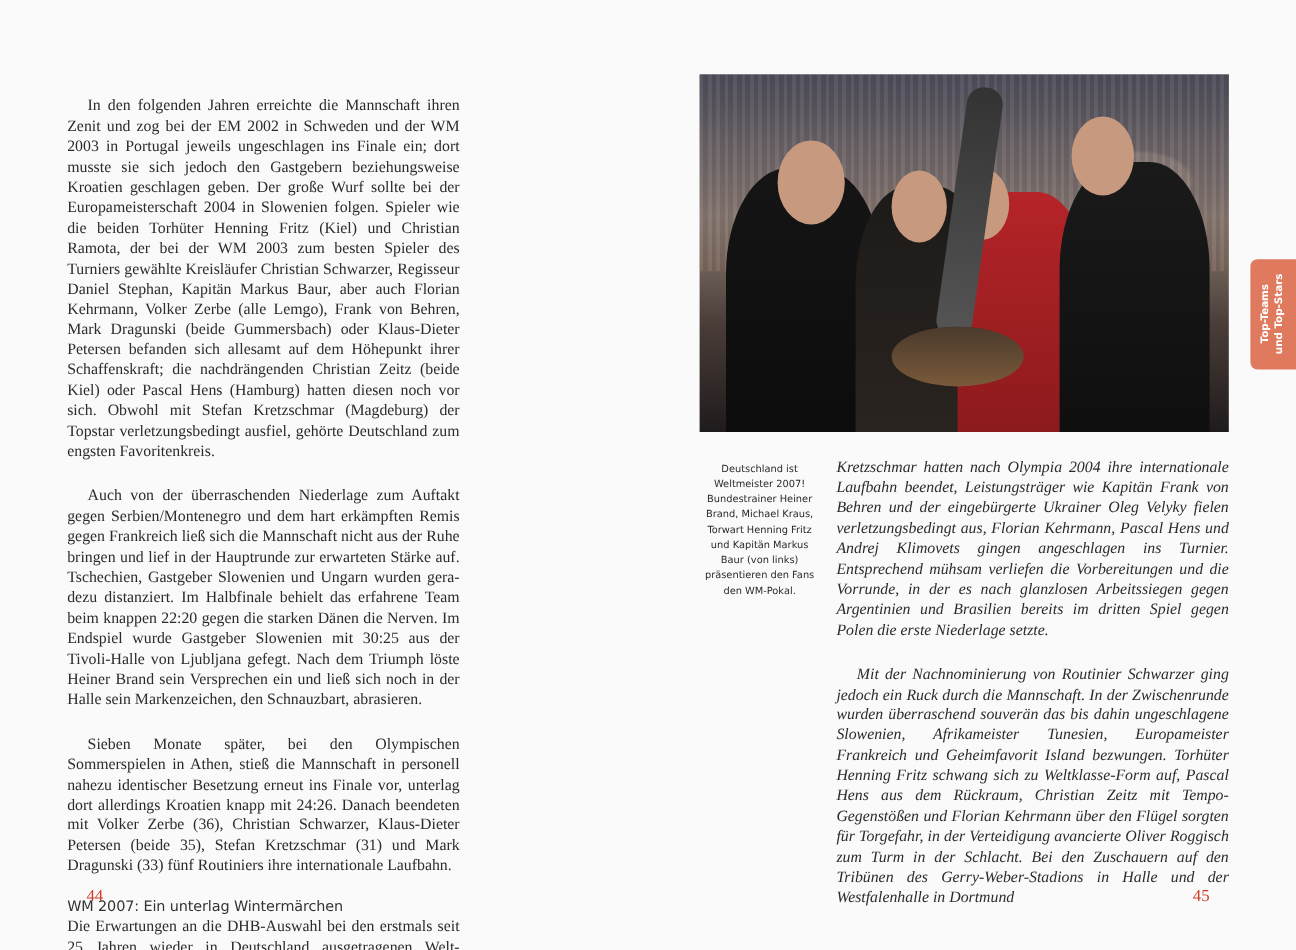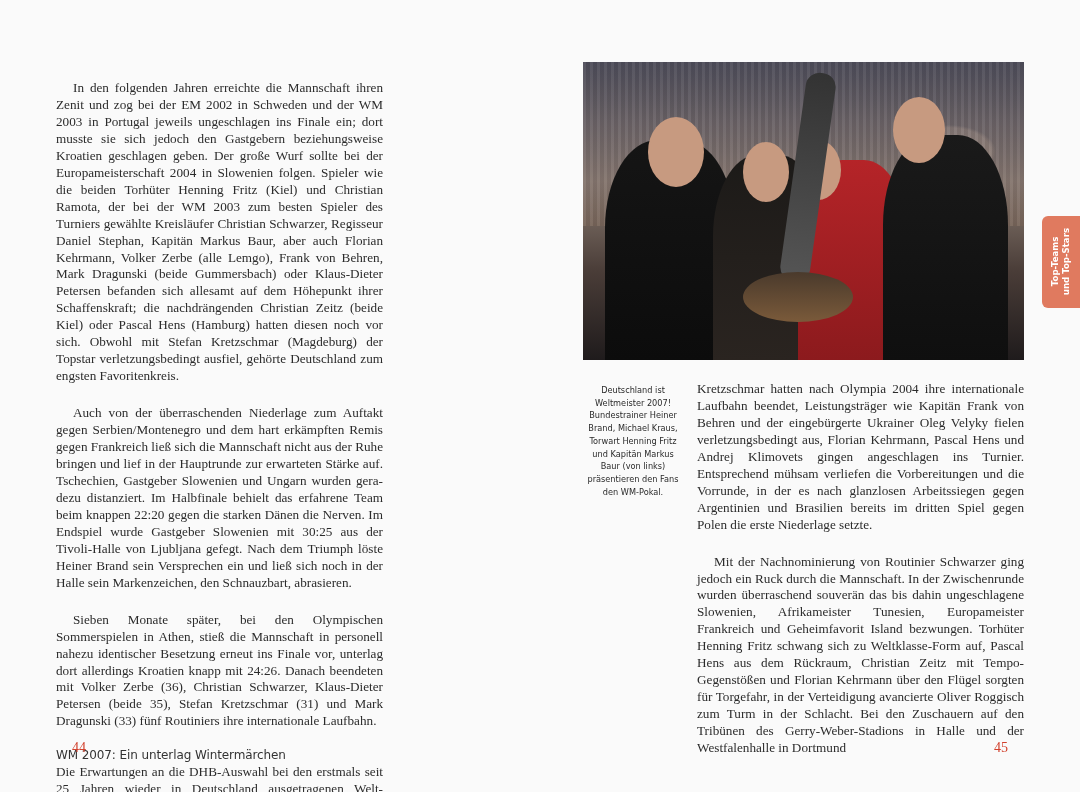--- a/index.html
+++ b/index.html
@@ -12,21 +12,21 @@
 
   .text-col {
     position: absolute;
     font-size: 13.2px;
     line-height: 16.95px;
     text-align: justify;
     hyphens: manual;
     color: #2b2b2b;
   }
   .left-col { left: 56px; top: 60px; width: 327px; }
-  .right-col { left: 157px; top: 381px; width: 327px; }
+  .right-col { left: 157px; top: 381px; width: 327px; font-style: italic; }
 
   .text-col p { margin: 0; }
   .text-col p.indent { text-indent: 17px; margin-top: 20px; }
   .text-col p.no-indent { text-indent: 0; }
 
   .subhead {
     font-family: "DejaVu Sans", sans-serif;
     font-size: 12px;
     font-weight: 500;
     color: #333;

